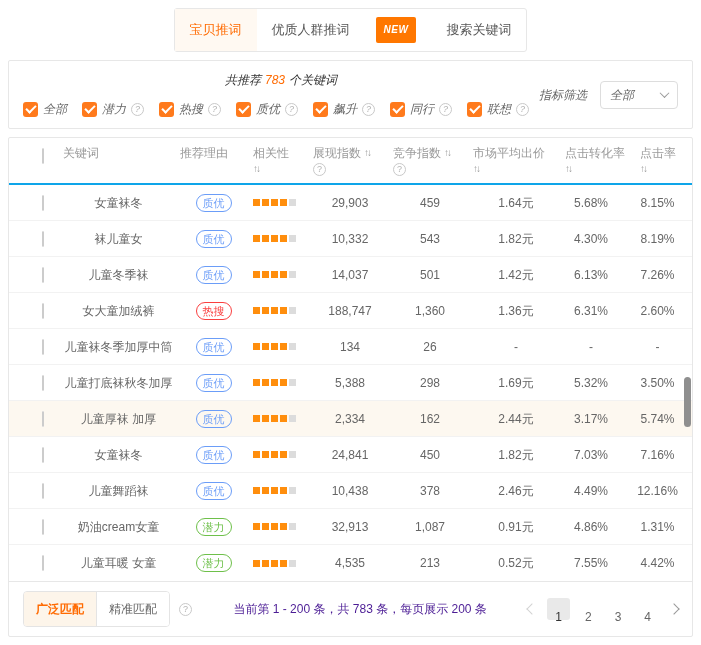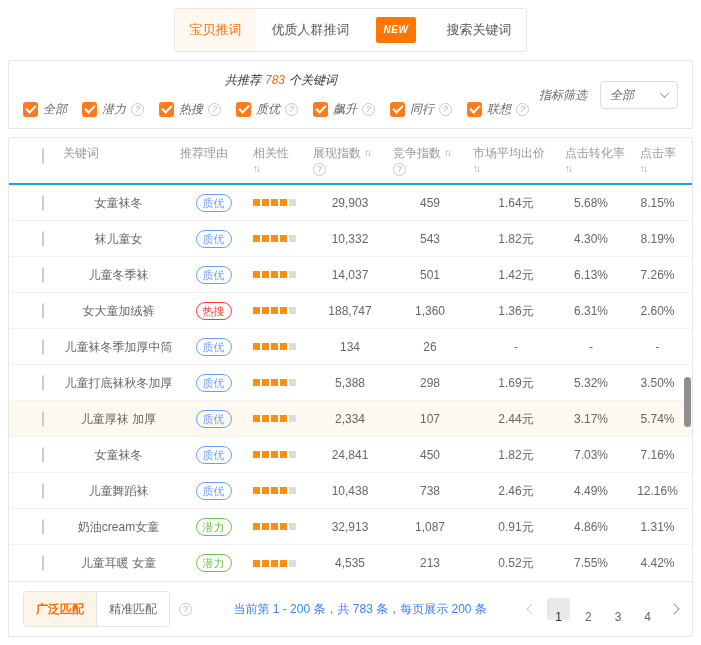--- a/index.html
+++ b/index.html
@@ -60,21 +60,21 @@
   .sq.on { background:#ff8e0d; }
   .scroll-thumb { position:absolute; right:1px; top:239px; width:7px; height:50px; background:#8f8f8f; border-radius:4px; }
 
   
   .tfoot { border-top:1px solid #e7e7e7; display:flex; align-items:center; padding:9px 14px; }
   .match-group { display:inline-flex; border:1px solid #e4e4e4; border-radius:4px; overflow:hidden; }
   .match-btn { padding:6px 12px; color:#666; cursor:pointer; background:#fff; }
   .match-btn + .match-btn { border-left:1px solid #e4e4e4; }
   .match-btn.active { background:#fdf5ea; color:#ff6a00; font-weight:bold; }
   .tfoot .help-icon { margin-left:9px; }
-  .range-text { flex:1; text-align:center; color:#3b82f6; }
+  .range-text { flex:1; text-align:center; color:#4c1d95; }
   .pagination { display:flex; align-items:center; gap:7px; }
   .page { min-width:22px; height:22px; line-height:22px; text-align:center; color:#666; cursor:pointer; border-radius:3px; }
   .page.active { background:#e9e9e9; color:#333; }
   .pg-chev { width:8px; height:8px; display:inline-block; border-right:1.5px solid #999; border-bottom:1.5px solid #999; cursor:pointer; }
   .pg-prev { transform:rotate(135deg); border-color:#d3d3d3; margin-right:4px; }
   .pg-next { transform:rotate(-45deg); margin-left:4px; }
 </style>
 </head>
 <body>
 
@@ -333,21 +333,21 @@
     <div class="col col-4">
             <span class="relevance">
               <span class="sq on"></span>
               <span class="sq on"></span>
               <span class="sq on"></span>
               <span class="sq on"></span>
               <span class="sq"></span>
             </span>
           </div>
     <div class="col col-5 impressions">2,334</div>
-    <div class="col col-6 competition">107</div>
+    <div class="col col-6 competition">162</div>
     <div class="col col-7 avg_bid">2.44元</div>
     <div class="col col-8 ctr">3.17%</div>
     <div class="col col-9 cvr">5.74%</div>
   </div>
         <div class="trow">
     <div class="col col-1"><span class="checkbox off"></span></div>
     <div class="col col-2 kw">女童袜冬</div>
     <div class="col col-3"><span class="tag" style="color: rgb(107, 157, 248); border-color: rgb(107, 157, 248);">质优</span></div>
     <div class="col col-4">
             <span class="relevance">
@@ -371,21 +371,21 @@
     <div class="col col-4">
             <span class="relevance">
               <span class="sq on"></span>
               <span class="sq on"></span>
               <span class="sq on"></span>
               <span class="sq on"></span>
               <span class="sq"></span>
             </span>
           </div>
     <div class="col col-5 impressions">10,438</div>
-    <div class="col col-6 competition">738</div>
+    <div class="col col-6 competition">378</div>
     <div class="col col-7 avg_bid">2.46元</div>
     <div class="col col-8 ctr">4.49%</div>
     <div class="col col-9 cvr">12.16%</div>
   </div>
         <div class="trow">
     <div class="col col-1"><span class="checkbox off"></span></div>
     <div class="col col-2 kw">奶油cream女童</div>
     <div class="col col-3"><span class="tag" style="color: rgb(110, 192, 74); border-color: rgb(110, 192, 74);">潜力</span></div>
     <div class="col col-4">
             <span class="relevance">

